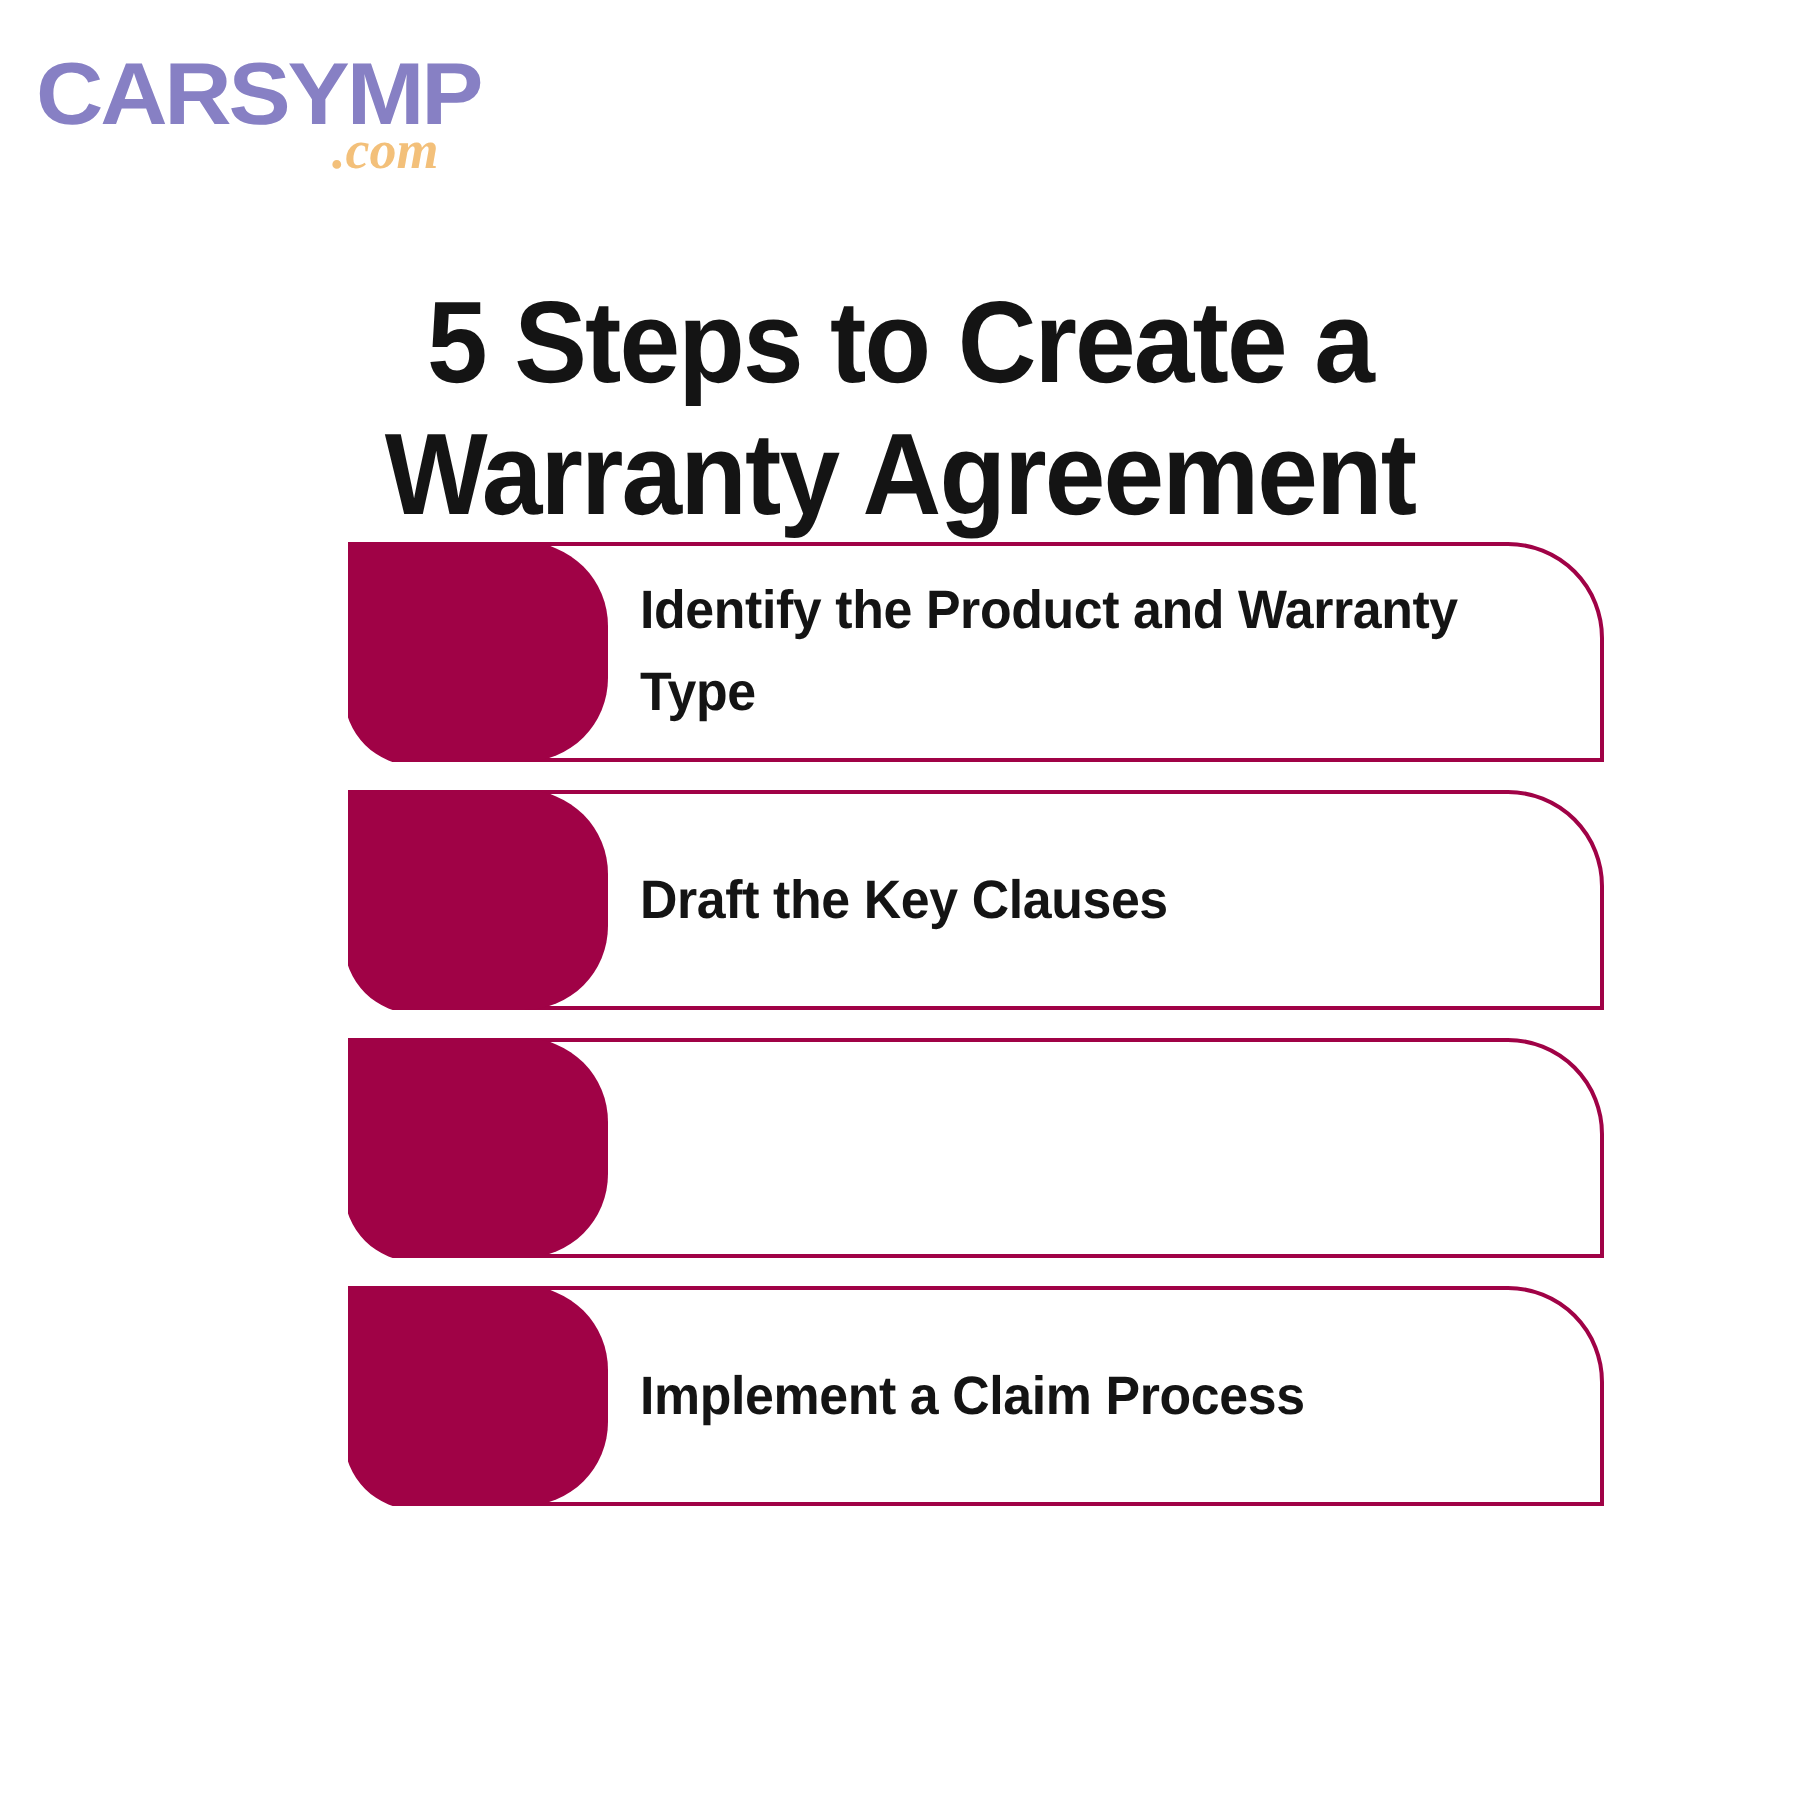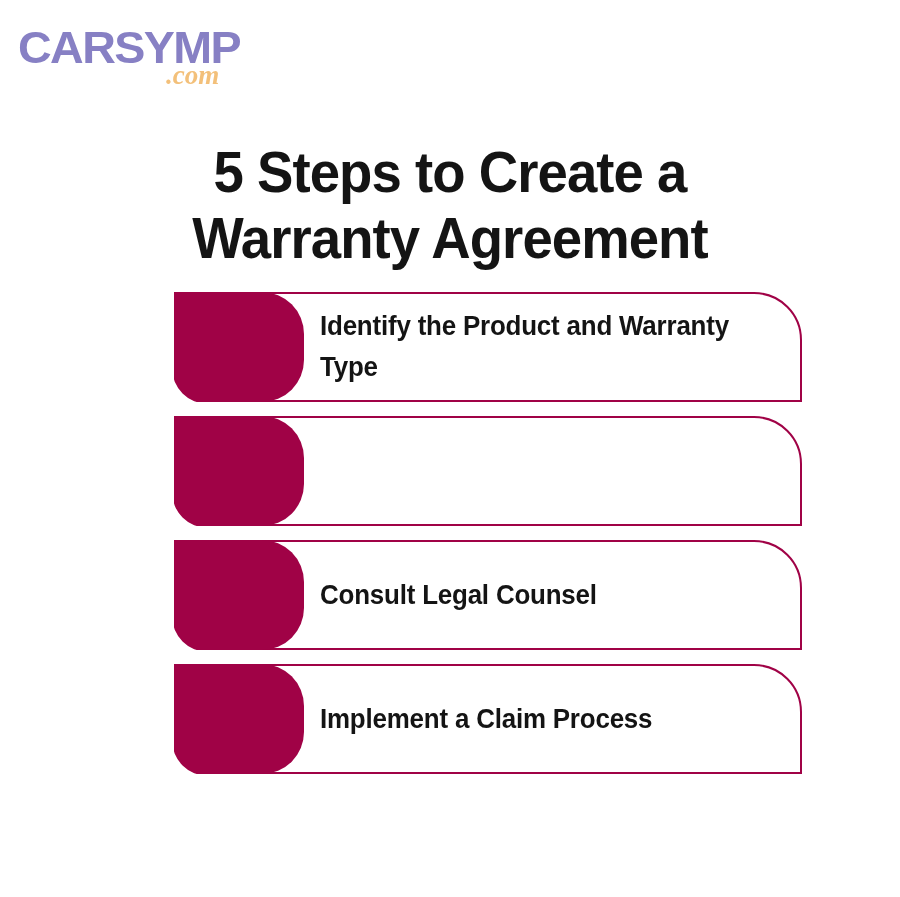--- a/index.html
+++ b/index.html
@@ -64,21 +64,21 @@
   }
   .title-line {
     display: block;
     white-space: nowrap;
   }
 
   
   .steps {
     position: absolute;
     left: 174px;
-    top: 292px;
+    top: 271px;
     width: 628px;
   }
   .step {
     position: relative;
     height: 110px;
     margin-bottom: 14px;
   }
   .step:last-child { margin-bottom: 0; }
 
   
@@ -159,28 +159,28 @@
     <div class="step-card"></div>
     <div class="step-marker"></div>
     <div class="step-label">
       <span>Identify the Product and Warranty Type</span>
     </div>
   </div>
 
   <div class="step">
     <div class="step-card"></div>
     <div class="step-marker"></div>
+    <div class="step-label">
+      <span>Draft the Key Clauses</span>
+    </div>
   </div>
 
   <div class="step">
     <div class="step-card"></div>
     <div class="step-marker"></div>
-    <div class="step-label">
-      <span>Consult Legal Counsel</span>
-    </div>
   </div>
 
 
   <div class="step">
     <div class="step-card"></div>
     <div class="step-marker"></div>
     <div class="step-label">
       <span>Implement a Claim Process</span>
     </div>
   </div>

